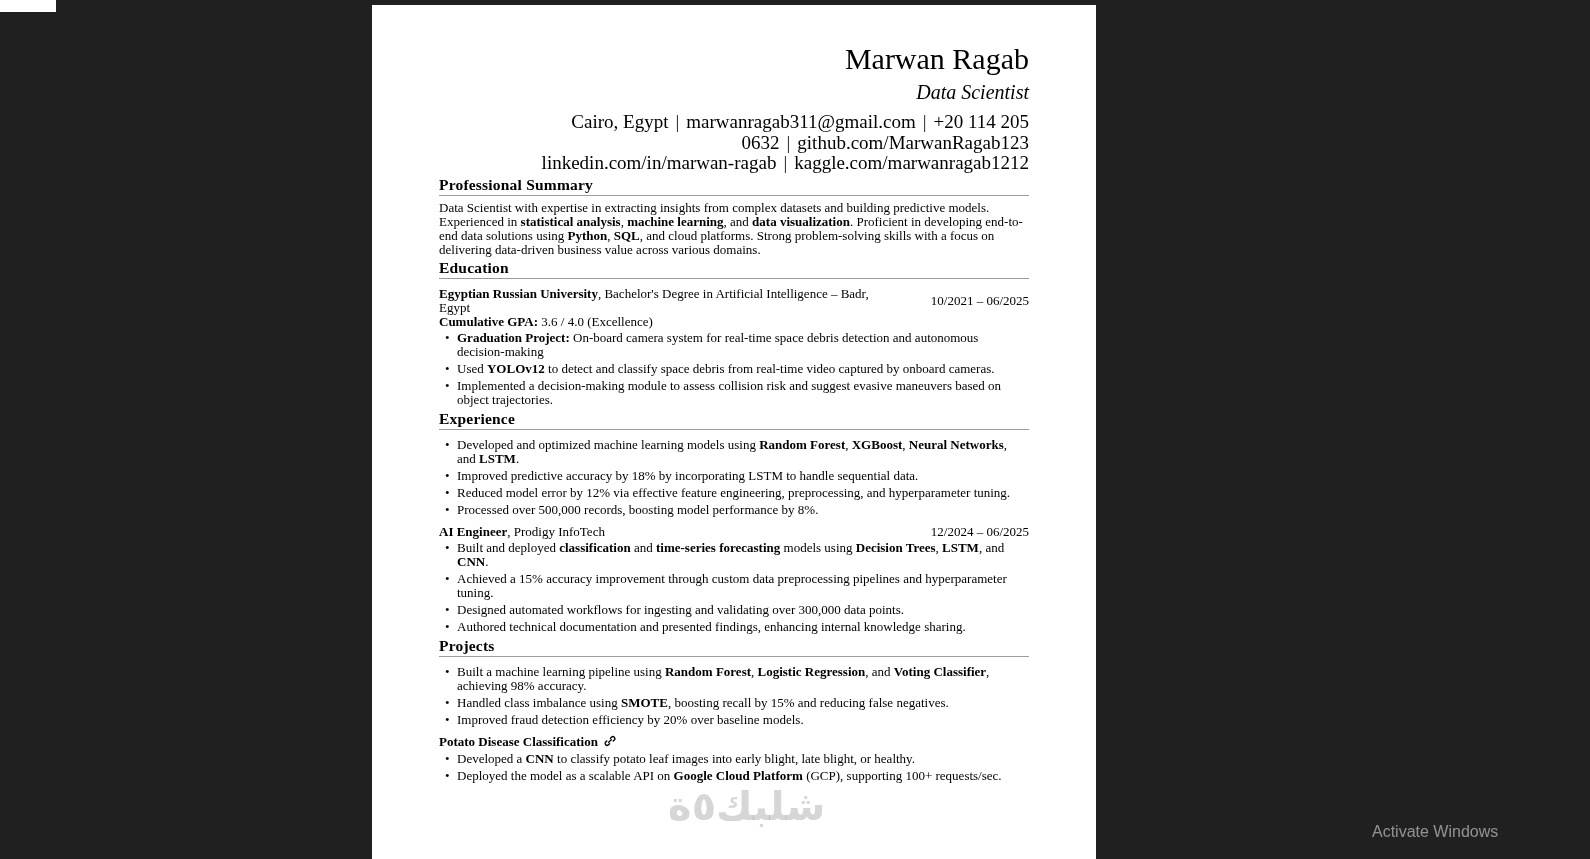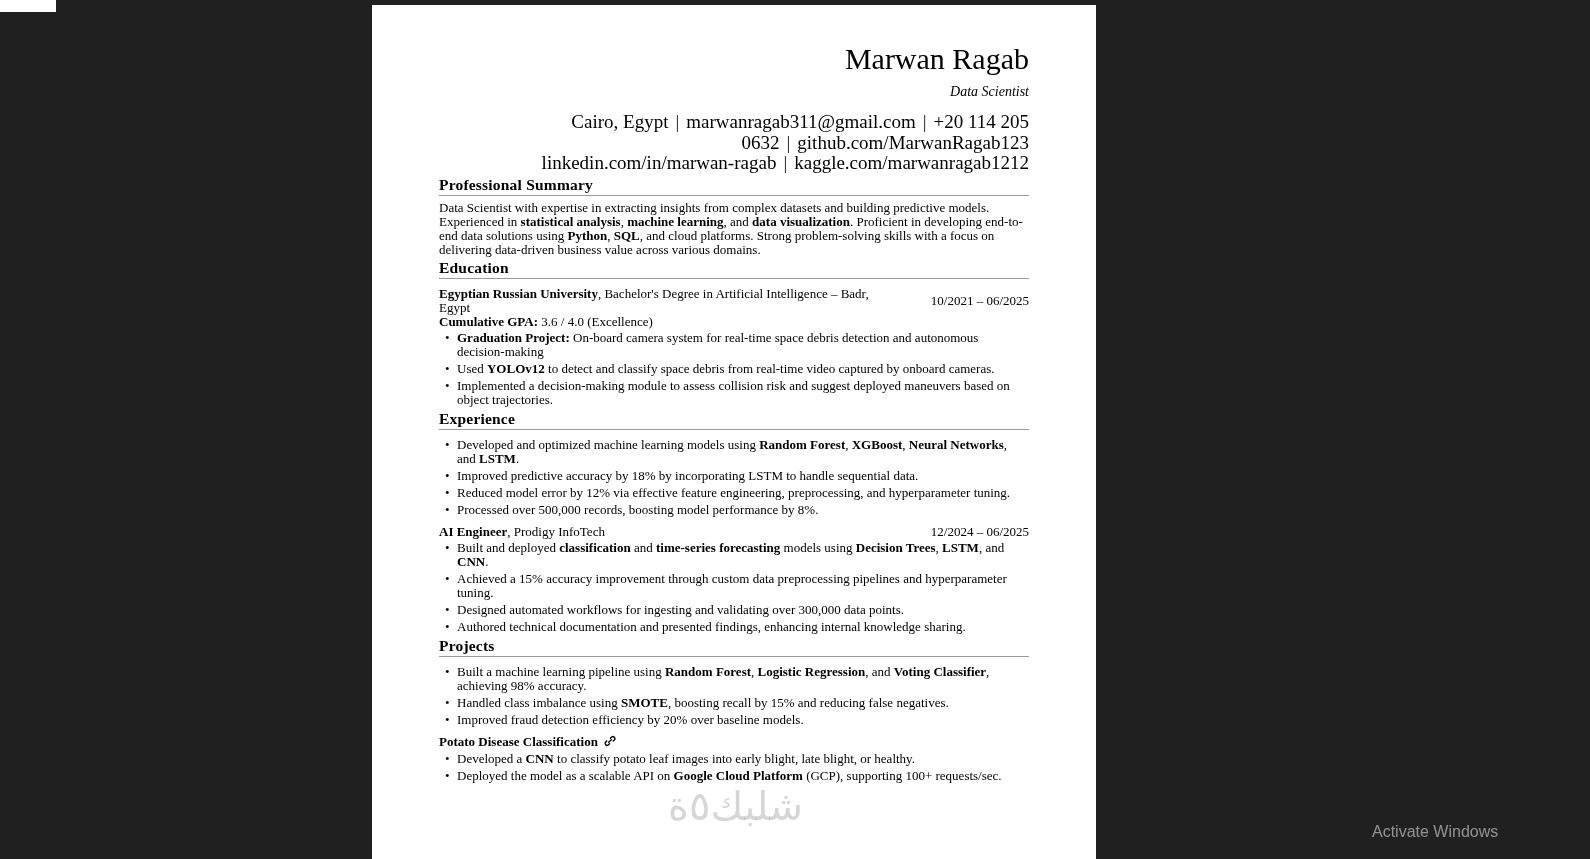--- a/index.html
+++ b/index.html
@@ -27,21 +27,21 @@
   }
   .doc-header { text-align: right; }
   h1.name {
     margin: 0; padding-top: 36px;
     font-size: 30px; line-height: 36px;
     font-weight: 400;
   }
   .job-title {
     margin-top: 4px;
     font-style: italic;
-    font-size: 14px; line-height: 22px;
+    font-size: 20px; line-height: 22px;
   }
   .contact-line {
     font-size: 19px; line-height: 20.5px;
   }
   .contact-line.first { margin-top: 9px; }
   .sep { margin: 0 7px; color: #222; }
 
   .sec { margin-top: 2px; }
   .sec-title {
     font-size: 15.5px; font-weight: 700; line-height: 17px;
@@ -64,21 +64,21 @@
 
   .link-icon { display: inline-block; margin-left: 6px; vertical-align: -1px; }
   .link-icon svg { display: inline-block; }
 
   b { font-weight: 700; }
 
   .arabic-watermark {
     position: absolute;
     left: 296px; top: 778px;
     font-family: "DejaVu Sans", sans-serif;
-    font-size: 40px; font-weight: 400;
+    font-size: 40px; font-weight: 700;
     color: rgba(120, 120, 120, 0.30);
     direction: rtl;
     pointer-events: none;
   }
   .activate {
     position: absolute;
     left: 1372px; top: 823px;
     font-family: "Liberation Sans", sans-serif;
     font-size: 16px;
     color: rgba(255, 255, 255, 0.50);
@@ -105,21 +105,21 @@
         <div class="sec-title">Education</div>
         <div class="entry">
           <div class="entry-row">
             <div class="entry-heading"><b>Egyptian Russian University</b><span>, Bachelor's Degree in Artificial Intelligence – Badr, Egypt</span></div>
             <div class="entry-date">10/2021 – 06/2025</div>
           </div>
           <div class="entry-sub"><b>Cumulative GPA:</b><span> 3.6 / 4.0 (Excellence)</span></div>
           <ul class="bullets">
             <li><b>Graduation Project:</b><span> On-board camera system for real-time space debris detection and autonomous decision-making</span></li>
             <li><span>Used </span><b>YOLOv12</b><span> to detect and classify space debris from real-time video captured by onboard cameras.</span></li>
-            <li><span>Implemented a decision-making module to assess collision risk and suggest deployed maneuvers based on object trajectories.</span></li>
+            <li><span>Implemented a decision-making module to assess collision risk and suggest evasive maneuvers based on object trajectories.</span></li>
           </ul>
         </div>
       </section>
       <section class="sec">
         <div class="sec-title">Experience</div>
         <div class="entry">
           <ul class="bullets">
             <li><span>Developed and optimized machine learning models using </span><b>Random Forest</b><span>, </span><b>XGBoost</b><span>, </span><b>Neural Networks</b><span>, and </span><b>LSTM</b><span>.</span></li>
             <li><span>Improved predictive accuracy by 18% by incorporating LSTM to handle sequential data.</span></li>
             <li><span>Reduced model error by 12% via effective feature engineering, preprocessing, and hyperparameter tuning.</span></li>

